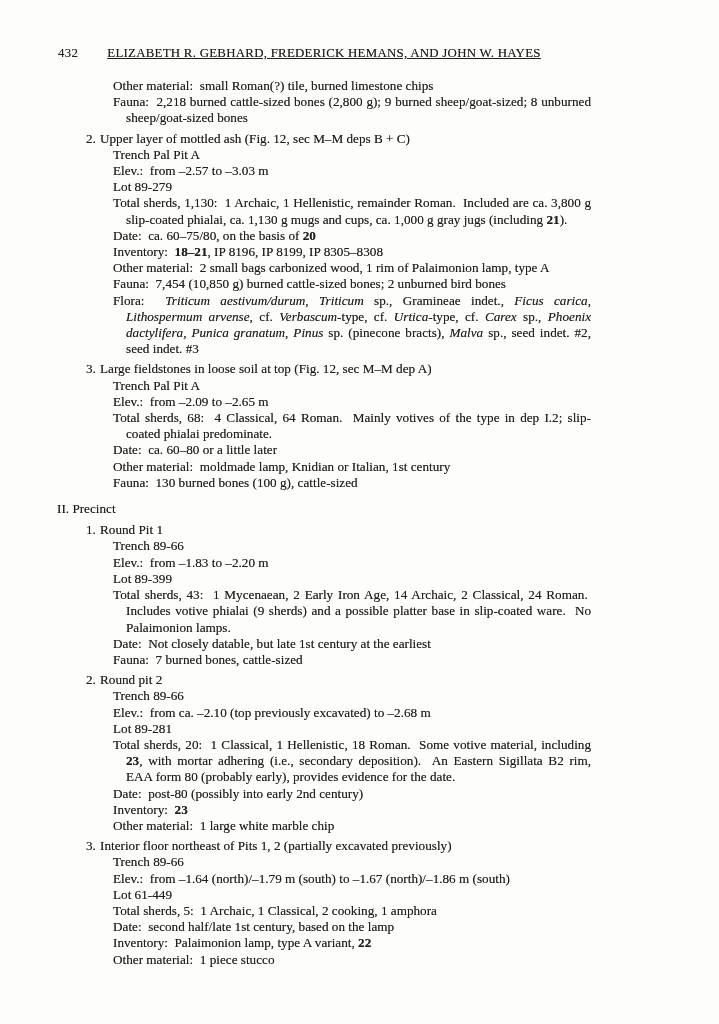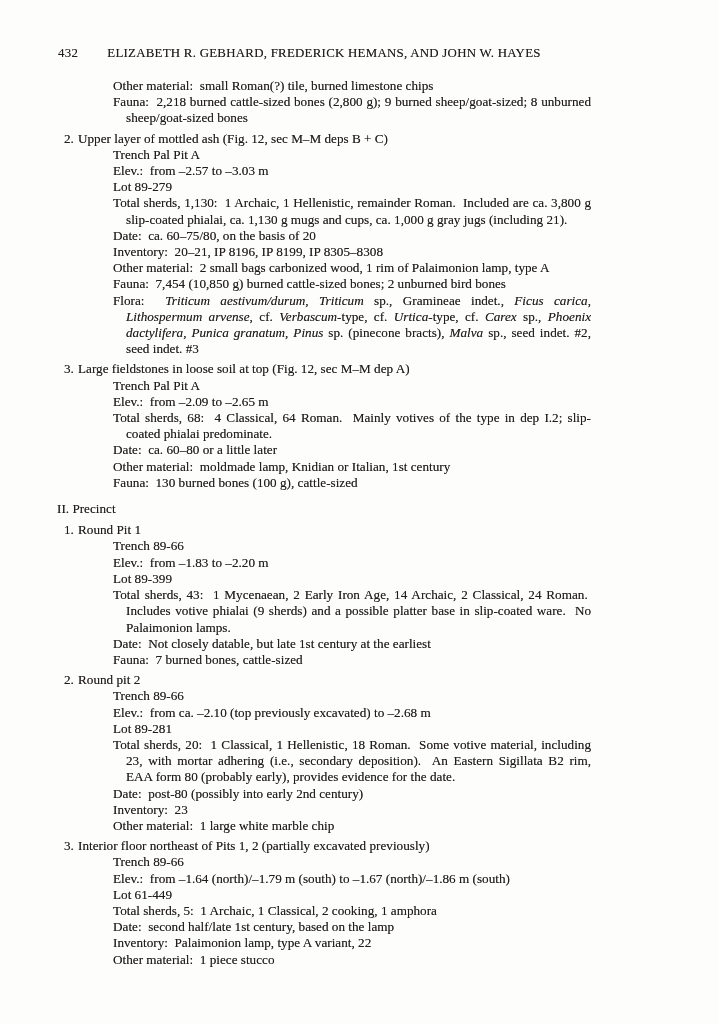--- a/index.html
+++ b/index.html
@@ -26,51 +26,52 @@
     font-size:12.9px;
     letter-spacing:0.25px;
   }
   .page-number{
     position:absolute;
     left:58px;top:0;
   }
   .running-title{
     text-align:center;
     white-space:nowrap;
+    text-decoration:underline;
   }
   
   .content{
     position:absolute;
     top:78px;left:0;right:0;
     line-height:16.2px;
   }
   .block{color:var(--ink);}
   .field{
     margin-left:126px;
     margin-right:57px;
     text-indent:-13px;
     text-align:justify;
   }
   .item{
-    margin-left:64px;
+    margin-left:86px;
     margin-right:57px;
     margin-top:4px;
     font-family:Liberation Serif, serif;
   }
   .item-number{
     display:inline-block;
     min-width:14px;
   }
   .section{
     margin-left:57px;
     margin-right:57px;
     margin-top:10px;
     margin-bottom:5px;
   }
-  .b{font-weight:normal;margin-top:35px;}
+  .b{font-weight:bold;margin-top:35px;}
   .i{font-style:italic;}
   
   .page *{text-shadow:0 0 0.35px rgba(32,29,26,0.55);}
 </style>
 </head>
 <body>
 
 <div class="page">
   <header class="running-header">
     <span class="page-number">432</span>
@@ -78,21 +79,21 @@
   </header>
   <main class="content">
       <div class="block field"><span>Other material:&nbsp; small Roman(?) tile, burned limestone chips</span></div>
       <div class="block field"><span>Fauna:&nbsp; 2,218 burned cattle-sized bones (2,800 g); 9 burned sheep/goat-sized; 8 unburned sheep/goat-sized bones</span></div>
       <div class="block item"><span class="item-number">2.</span><span>Upper layer of mottled ash (Fig. 12, sec M–M deps B + C)</span></div>
       <div class="block field"><span>Trench Pal Pit A</span></div>
       <div class="block field"><span>Elev.:&nbsp; from –2.57 to –3.03 m</span></div>
       <div class="block field"><span>Lot 89-279</span></div>
       <div class="block field"><span>Total sherds, 1,130:&nbsp; 1 Archaic, 1 Hellenistic, remainder Roman.&nbsp; Included are ca. 3,800 g slip-coated phialai, ca. 1,130 g mugs and cups, ca. 1,000 g gray jugs (including </span><span class="b">21</span><span>).</span></div>
       <div class="block field"><span>Date:&nbsp; ca. 60–75/80, on the basis of </span><span class="b">20</span></div>
-      <div class="block field"><span>Inventory:&nbsp; </span><span class="b">20–21</span><span>, IP 8196, IP 8199, IP 8305–8308</span></div>
+      <div class="block field"><span>Inventory:&nbsp; </span><span class="b">18–21</span><span>, IP 8196, IP 8199, IP 8305–8308</span></div>
       <div class="block field"><span>Other material:&nbsp; 2 small bags carbonized wood, 1 rim of Palaimonion lamp, type A</span></div>
       <div class="block field"><span>Fauna:&nbsp; 7,454 (10,850 g) burned cattle-sized bones; 2 unburned bird bones</span></div>
       <div class="block field"><span>Flora:&nbsp; </span><span class="i">Triticum aestivum/durum</span><span>, </span><span class="i">Triticum</span><span> sp., Gramineae indet., </span><span class="i">Ficus carica</span><span>, </span><span class="i">Lithospermum arvense</span><span>, cf. </span><span class="i">Verbascum</span><span>-type, cf. </span><span class="i">Urtica</span><span>-type, cf. </span><span class="i">Carex</span><span> sp., </span><span class="i">Phoenix dactylifera</span><span>, </span><span class="i">Punica granatum</span><span>, </span><span class="i">Pinus</span><span> sp. (pinecone bracts), </span><span class="i">Malva</span><span> sp., seed indet. #2, seed indet. #3</span></div>
       <div class="block item"><span class="item-number">3.</span><span>Large fieldstones in loose soil at top (Fig. 12, sec M–M dep A)</span></div>
       <div class="block field"><span>Trench Pal Pit A</span></div>
       <div class="block field"><span>Elev.:&nbsp; from –2.09 to –2.65 m</span></div>
       <div class="block field"><span>Total sherds, 68:&nbsp; 4 Classical, 64 Roman.&nbsp; Mainly votives of the type in dep I.2; slip-coated phialai predominate.</span></div>
       <div class="block field"><span>Date:&nbsp; ca. 60–80 or a little later</span></div>
       <div class="block field"><span>Other material:&nbsp; moldmade lamp, Knidian or Italian, 1st century</span></div>
       <div class="block field"><span>Fauna:&nbsp; 130 burned bones (100 g), cattle-sized</span></div>

